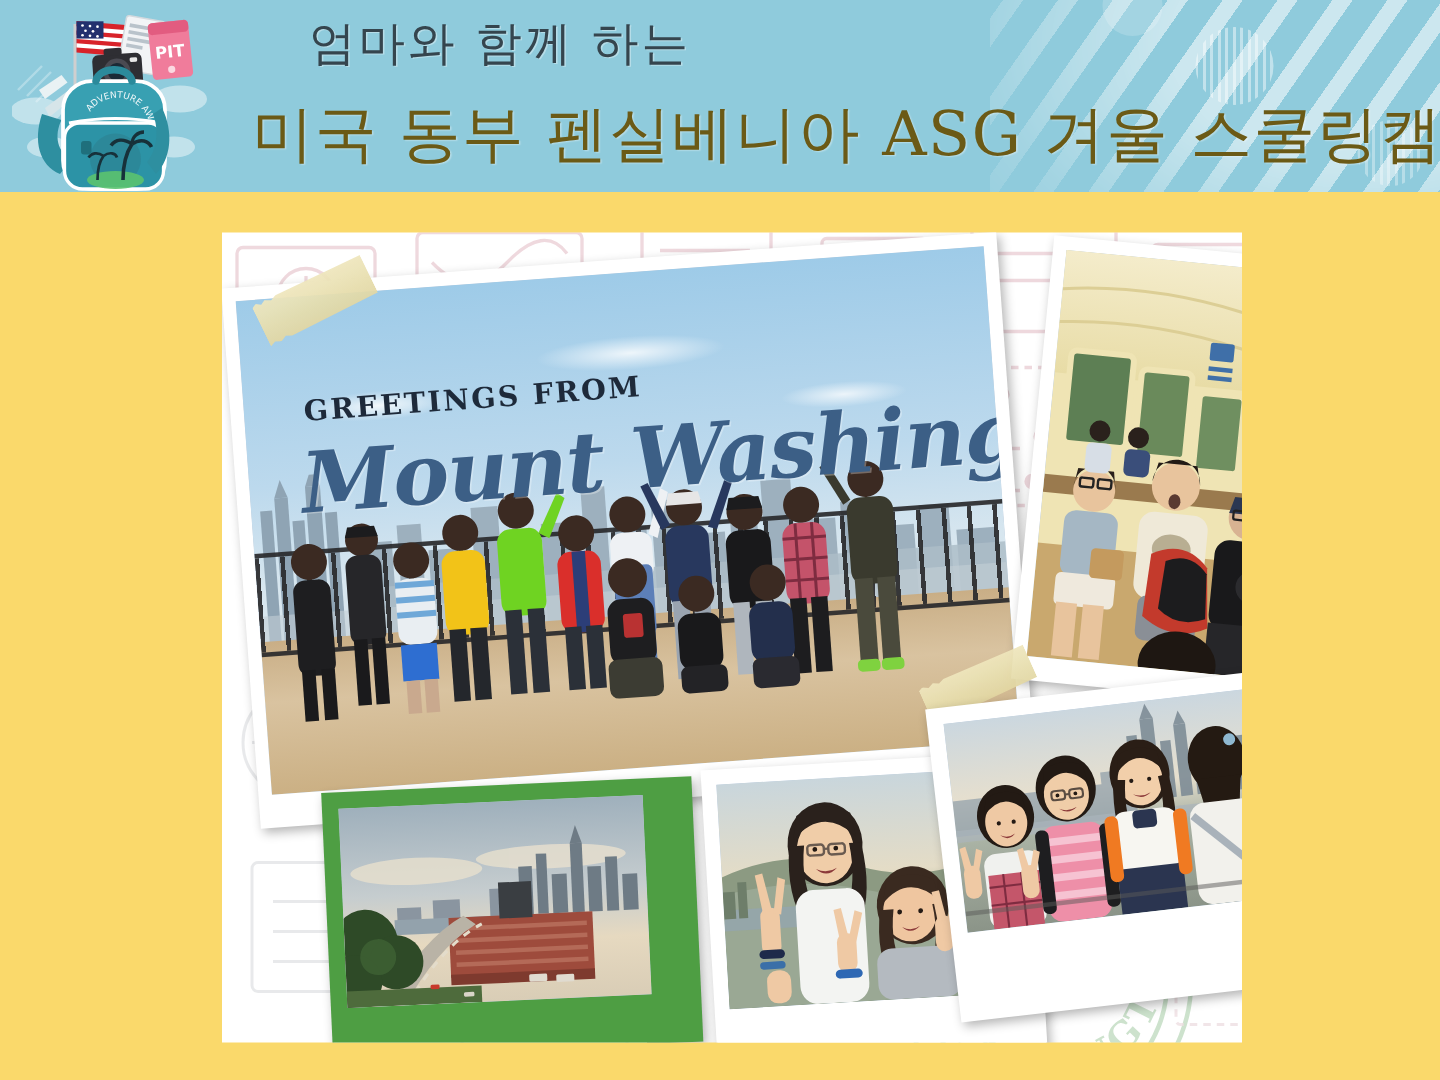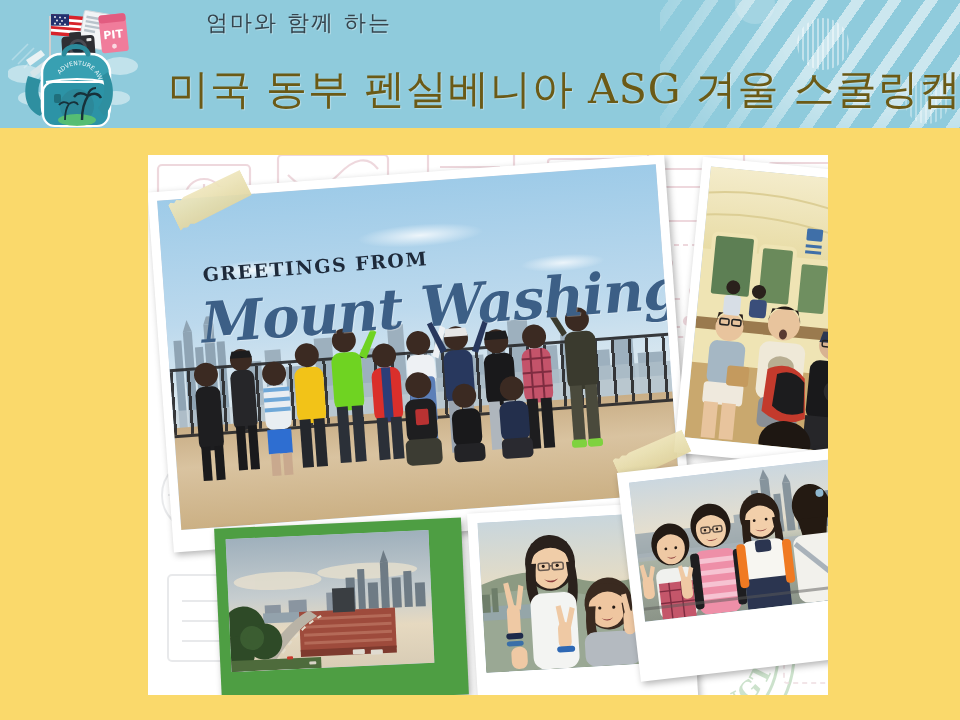--- a/index.html
+++ b/index.html
@@ -38,21 +38,21 @@
     position:absolute;left:735px;top:-16px;width:40px;height:40px;border-radius:50%;
     background:rgba(255,255,255,.18);
   }
 
   
   #logo{position:absolute;left:8px;top:2px;width:132px;height:126px;}
   #logo svg{display:block;}
 
   #title-sub{
     position:absolute;left:206px;top:8px;
-    font-size:22px;letter-spacing:2px;color:#35454E;
+    font-size:31px;letter-spacing:2px;color:#35454E;
     font-family:"DejaVu Sans", sans-serif;
     text-shadow:1px 1px 0 rgba(255,255,255,.35);
     white-space:nowrap;
   }
   #title-main{
     position:absolute;left:168px;top:62px;
     font-size:41px;letter-spacing:1px;color:#6B5A16;
     font-family:"DejaVu Serif", serif;
     text-shadow:1px 1px 1px rgba(255,255,255,.35);
     white-space:nowrap;

